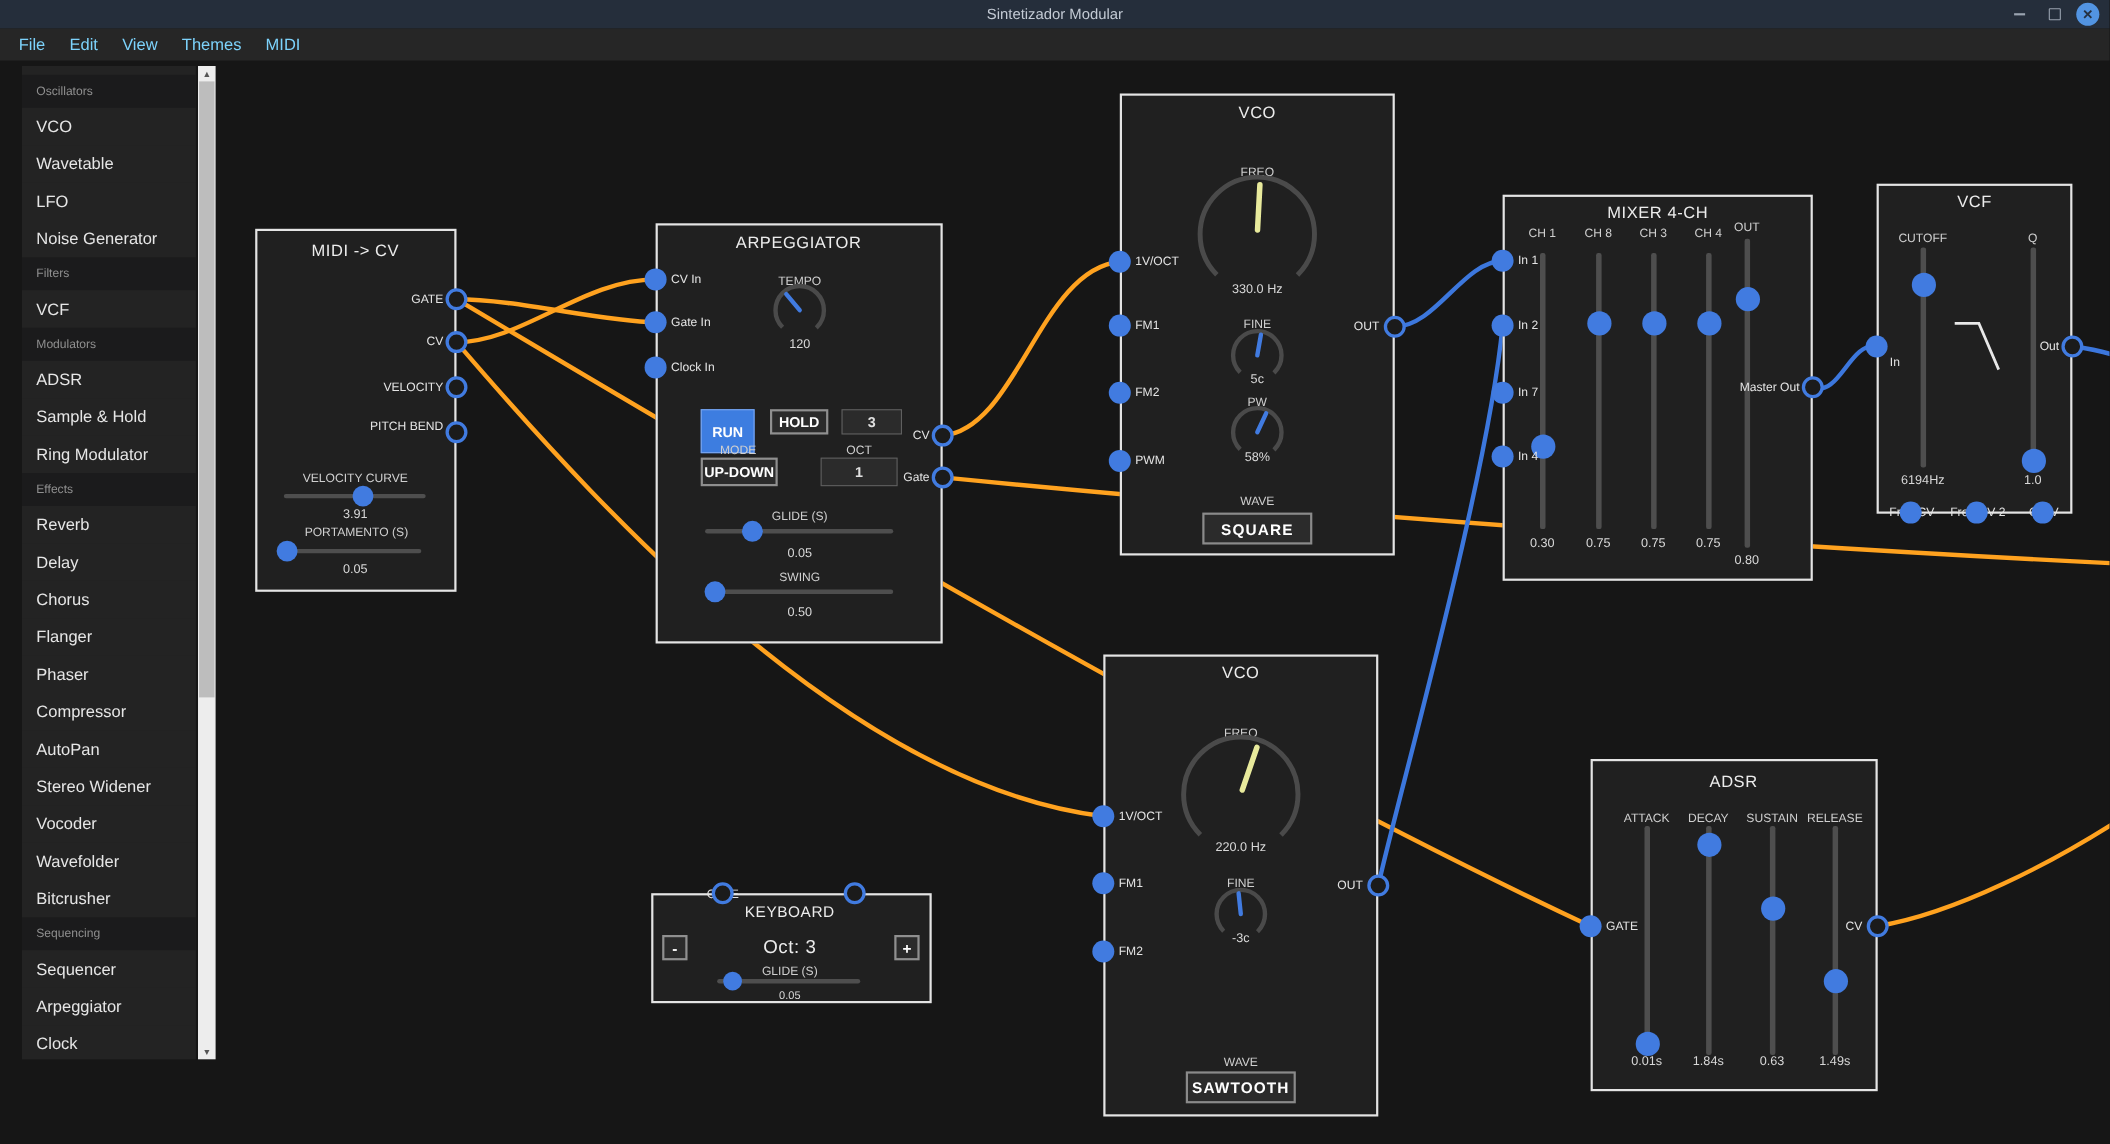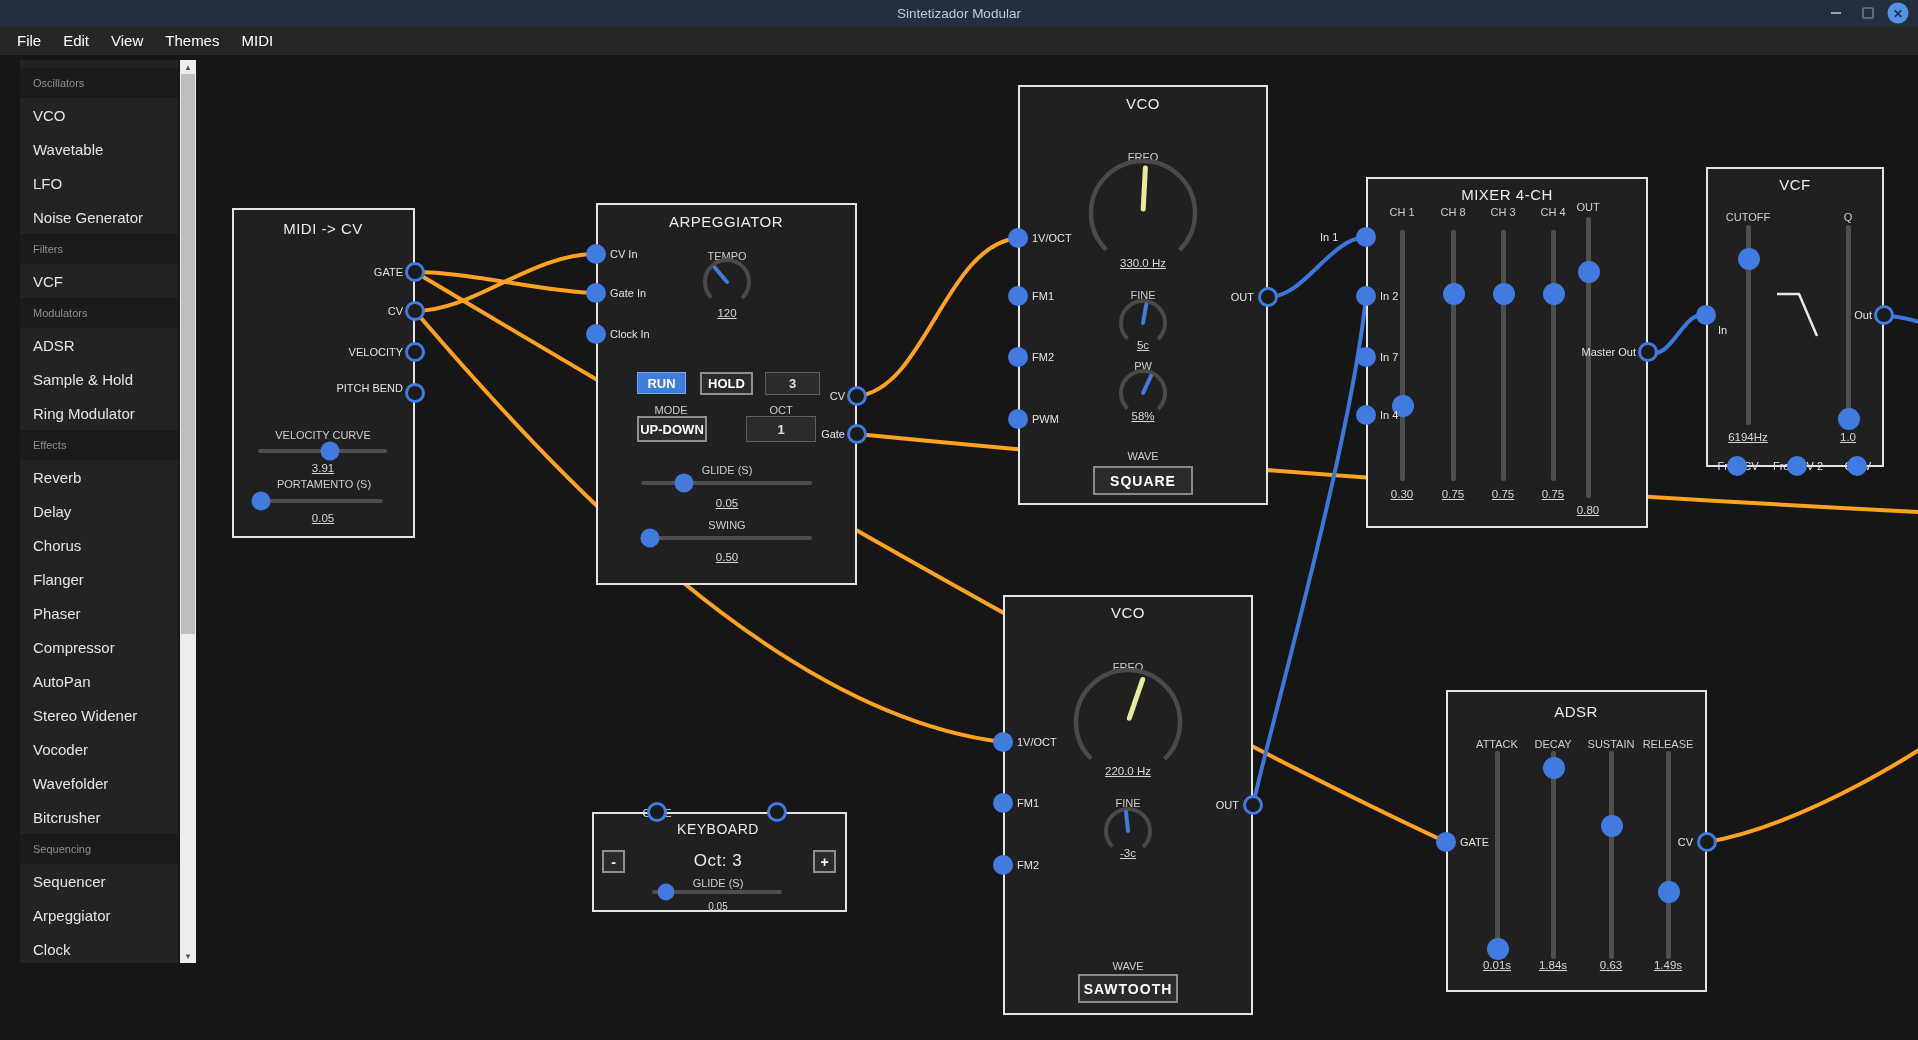--- a/index.html
+++ b/index.html
@@ -9,33 +9,33 @@
   
   #titlebar{position:absolute;left:0;top:0;width:1918px;height:26px;background:#252e3b;}
   #titletext{position:absolute;left:959px;top:13px;transform:translate(-50%,-50%);color:#c3cad4;font-size:13.5px;}
   .winbtn{position:absolute;top:13px;transform:translate(-50%,-50%);color:#9aa3b0;font-size:13px;}
   #closebtn{width:21px;height:21px;border-radius:50%;background:#5294e2;color:#253040;
             display:flex;align-items:center;justify-content:center;font-weight:bold;font-size:12px;}
   #maxbtn{width:9px;height:9px;border:1.5px solid #9aa3b0;border-radius:1px;}
   #minbtn{width:10px;height:2px;background:#9aa3b0;}
   
   #menubar{position:absolute;left:0;top:26px;width:1918px;height:29px;background:#262626;display:flex;align-items:center;padding-left:6px;box-sizing:border-box;}
-  .menu-item{color:#ffffff;font-size:15px;padding:0 11px;height:29px;display:flex;align-items:center;}
+  .menu-item{color:#7dd3fc;font-size:15px;padding:0 11px;height:29px;display:flex;align-items:center;}
   
   #sidebar-list{position:absolute;left:20px;top:60px;width:158px;height:903px;overflow:hidden;background:#232323;padding-top:8px;box-sizing:border-box;}
   .sb-header{height:30px;background:#1b1b1c;color:#8f8f8f;font-size:11px;display:flex;align-items:center;padding-left:13px;}
   .sb-item{height:34px;background:#232323;color:#e6e6e6;font-size:15px;display:flex;align-items:center;padding-left:13px;}
   #scrollbar{position:absolute;left:180px;top:60px;width:16px;height:903px;background:#ededed;}
   .sb-arrow{position:absolute;left:0;width:16px;height:14px;color:#555;font-size:8px;display:flex;align-items:center;justify-content:center;}
   #sb-thumb{position:absolute;left:1px;top:14px;width:14px;height:560px;background:#bdbdbd;}
   
   .module{position:absolute;background:#202020;border:2px solid #e4e4e4;box-sizing:border-box;z-index:1;}
   .mtitle{position:absolute;transform:translate(-50%,-50%);color:#ececec;font-size:15px;letter-spacing:.5px;z-index:2;white-space:nowrap;}
   .lbl{position:absolute;transform:translate(-50%,-50%);color:#cfcfcf;font-size:11px;z-index:2;white-space:nowrap;}
-  .val{position:absolute;transform:translate(-50%,-50%);color:#d8d8d8;font-size:11.5px;z-index:2;white-space:nowrap;text-decoration:underline;}
+  .val{position:absolute;transform:translate(-50%,-50%);color:#d8d8d8;font-size:11.5px;z-index:2;white-space:nowrap;}
   .port{position:absolute;width:20px;height:20px;border-radius:50%;box-sizing:border-box;transform:translate(-50%,-50%);z-index:3;}
   .port.in{background:#417be0;}
   .port.out{background:#1b1b1b;border:3px solid #417be0;}
   .plabel{position:absolute;transform:translate(0,-50%);color:#e4e4e4;font-size:11px;z-index:2;white-space:nowrap;}
   .plabel.r{transform:translate(-100%,-50%);}
   .plabel.c{transform:translate(-50%,-50%);margin-top:16px;}
   .hslider{position:absolute;height:4px;background:#4e4e4e;border-radius:2px;z-index:2;}
   .hthumb{position:absolute;top:50%;width:19px;height:19px;border-radius:50%;background:#417be0;transform:translate(-50%,-50%);}
   .vslider{position:absolute;width:5px;background:#4e4e4e;border-radius:2px;z-index:2;}
   .vthumb{position:absolute;left:50%;width:22px;height:22px;border-radius:50%;background:#417be0;transform:translate(-50%,-50%);}
@@ -149,21 +149,21 @@
     <div class="port in" style="left:596px;top:293px"></div>
     <span class="plabel" style="left:610px;top:293px">Gate In</span>
     <div class="port in" style="left:596px;top:334px"></div>
     <span class="plabel" style="left:610px;top:334px">Clock In</span>
     <span class="lbl" style="left:727px;top:256px">TEMPO</span>
     <svg class="abs knob" style="left:699px;top:254px" width="56" height="56">
       <circle cx="28" cy="28" r="22" fill="none" stroke="#4a4a4a" stroke-width="4" stroke-dasharray="103.7 34.6" transform="rotate(135 28 28)"></circle>
       <line x1="28" y1="28" x2="28" y2="9" stroke="#417be0" stroke-width="4" stroke-linecap="round" transform="rotate(-40 28 28)"></line>
     </svg>
     <span class="val" style="left:727px;top:313px">120</span>
-    <div class="btn primary" style="left:637px;top:372px;width:49px;height:22px">RUN</div>
+    <div class="btn primary" style="left:637px;top:372px;width:49px;height:40px">RUN</div>
     <div class="btn" style="left:700px;top:372px;width:53px;height:23px">HOLD</div>
     <div class="btn box" style="left:765px;top:372px;width:55px;height:23px">3</div>
     <span class="lbl" style="left:671px;top:410px">MODE</span>
     <div class="btn" style="left:637px;top:416px;width:70px;height:26px">UP-DOWN</div>
     <span class="lbl" style="left:781px;top:410px">OCT</span>
     <div class="btn box" style="left:746px;top:416px;width:70px;height:26px">1</div>
     <span class="plabel r" style="left:845px;top:396px">CV</span>
     <div class="port out" style="left:857px;top:396px"></div>
     <span class="plabel r" style="left:845px;top:434px">Gate</span>
     <div class="port out" style="left:857px;top:434px"></div>
@@ -236,21 +236,21 @@
       </div>
     <div class="vslider" style="left:1586px;top:217px;height:281px">
         <div class="vthumb" style="top:19.5%"></div>
       </div>
     <span class="val" style="left:1402px;top:494px">0.30</span>
     <span class="val" style="left:1453px;top:494px">0.75</span>
     <span class="val" style="left:1503px;top:494px">0.75</span>
     <span class="val" style="left:1553px;top:494px">0.75</span>
     <span class="val" style="left:1588px;top:510px">0.80</span>
     <div class="port in" style="left:1366px;top:237px"></div>
-    <span class="plabel" style="left:1320px;top:237px">In 1</span>
+    <span class="plabel" style="left:1380px;top:237px">In 1</span>
     <div class="port in" style="left:1366px;top:296px"></div>
     <span class="plabel" style="left:1380px;top:296px">In 2</span>
     <div class="port in" style="left:1366px;top:357px"></div>
     <span class="plabel" style="left:1380px;top:357px">In 7</span>
     <div class="port in" style="left:1366px;top:415px"></div>
     <span class="plabel" style="left:1380px;top:415px">In 4</span>
     <span class="plabel r" style="left:1636px;top:352px">Master Out</span>
     <div class="port out" style="left:1648px;top:352px"></div>
   </div>
 

